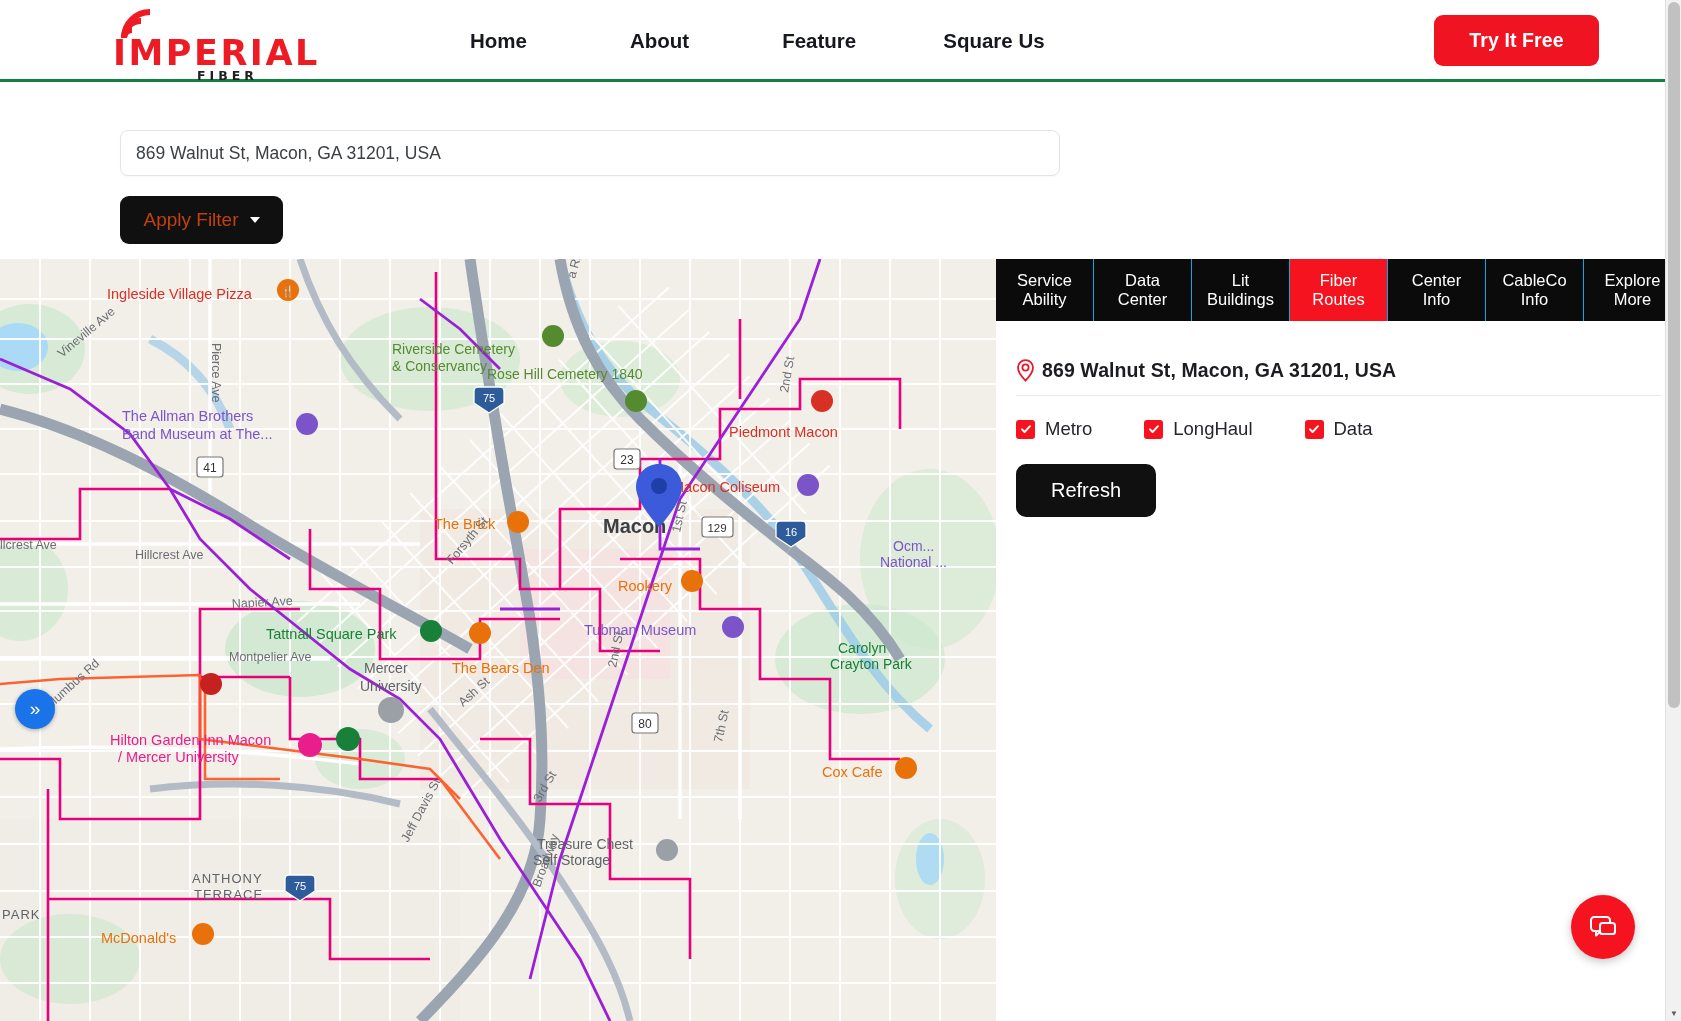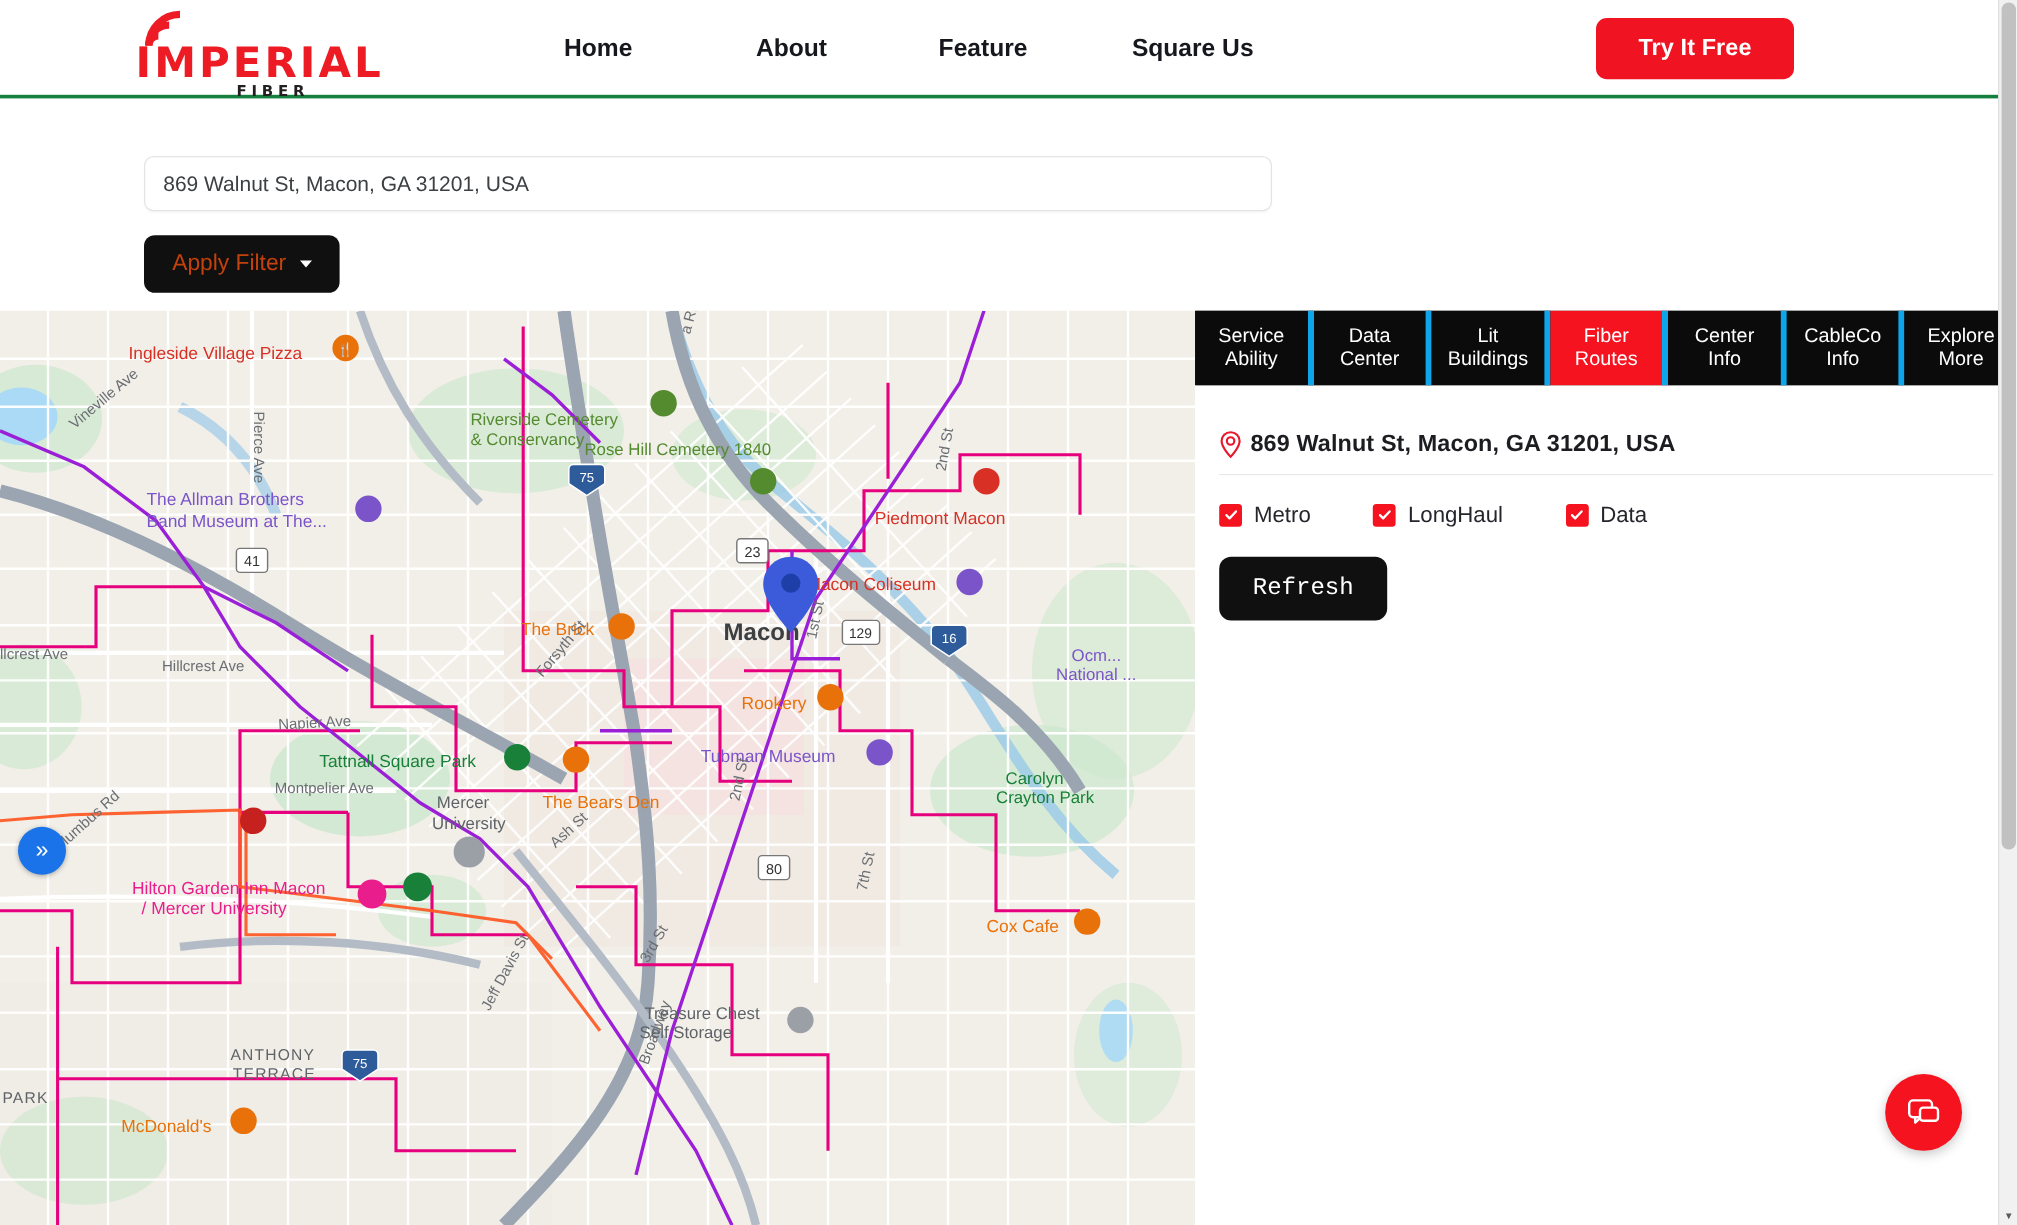--- a/index.html
+++ b/index.html
@@ -80,21 +80,21 @@
     text-decoration: none;
     padding: 0 0;
     white-space: nowrap;
   }
   .nav-item-0 { margin-right: 103px; }
   .nav-item-1 { margin-right: 93px; }
   .nav-item-2 { margin-right: 87px; }
 
   .cta-btn {
     position: absolute;
-    left: 1330px;
+    left: 1434px;
     top: 15px;
     width: 165px;
     height: 51px;
     background: #F01322;
     border: none;
     border-radius: 9px;
     color: #ffffff;
     font-size: 19.5px;
     font-weight: 700;
     font-family: "Liberation Sans", sans-serif;
@@ -190,21 +190,21 @@
     display: flex;
     width: 100%;
     height: 62px;
     background: #0b0b0b;
   }
   .tab {
     flex: 1 1 0;
     background: #0b0b0b;
     color: #ffffff;
     border: none;
-    border-right: 5px solid #0ea5e9;
+    border-right: 1px solid #0ea5e9;
     font-size: 16.5px;
     font-family: "Liberation Sans", sans-serif;
     line-height: 1.16;
     display: flex;
     flex-direction: column;
     align-items: center;
     justify-content: center;
     cursor: pointer;
     padding: 0 2px;
     white-space: nowrap;
@@ -265,21 +265,21 @@
   .refresh-btn {
     margin-top: 24px;
     width: 140px;
     height: 53px;
     background: #101010;
     border: none;
     border-radius: 10px;
     color: #ffffff;
     font-size: 20px;
     font-weight: 400;
-    font-family: Liberation Mono, monospace;
+    font-family: Liberation Sans, sans-serif;
     cursor: pointer;
   }
 
   .chat-fab {
     position: absolute;
     right: 46px;
     bottom: 62px;
     width: 64px; height: 64px;
     border-radius: 50%;
     background: #F4131F;

